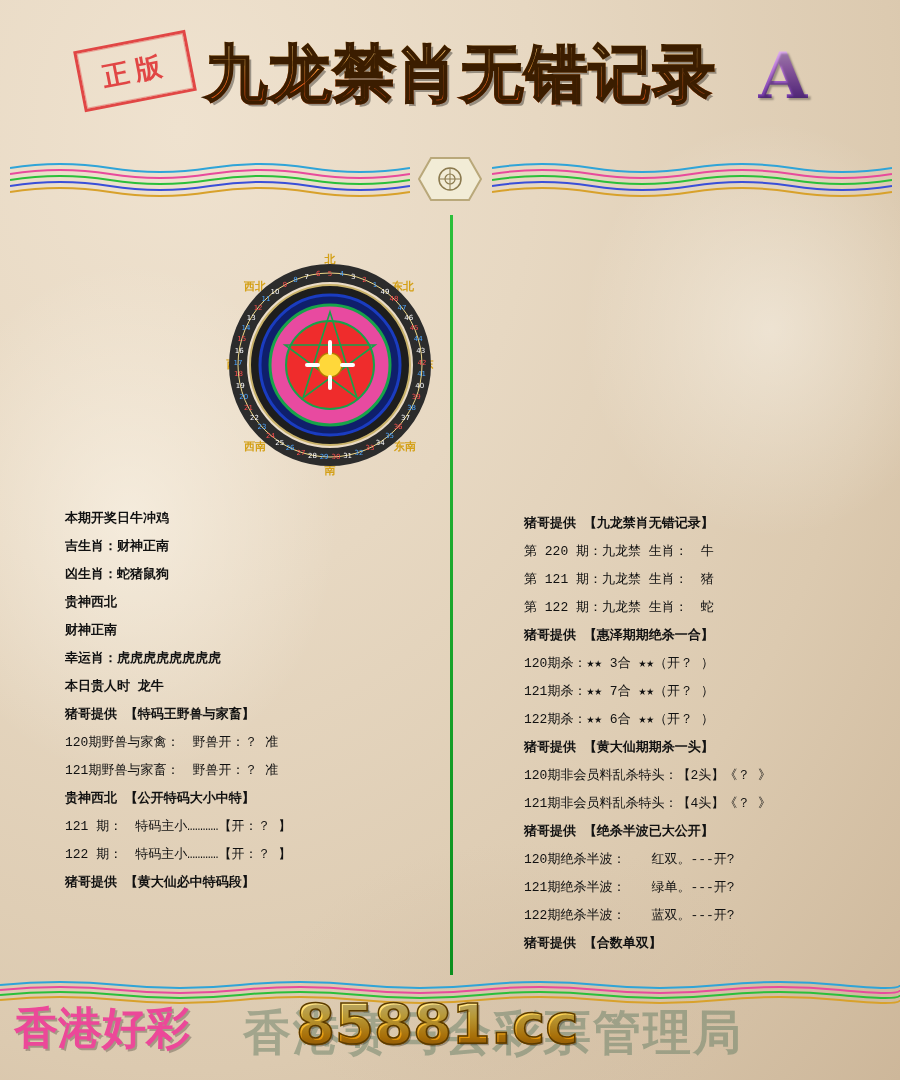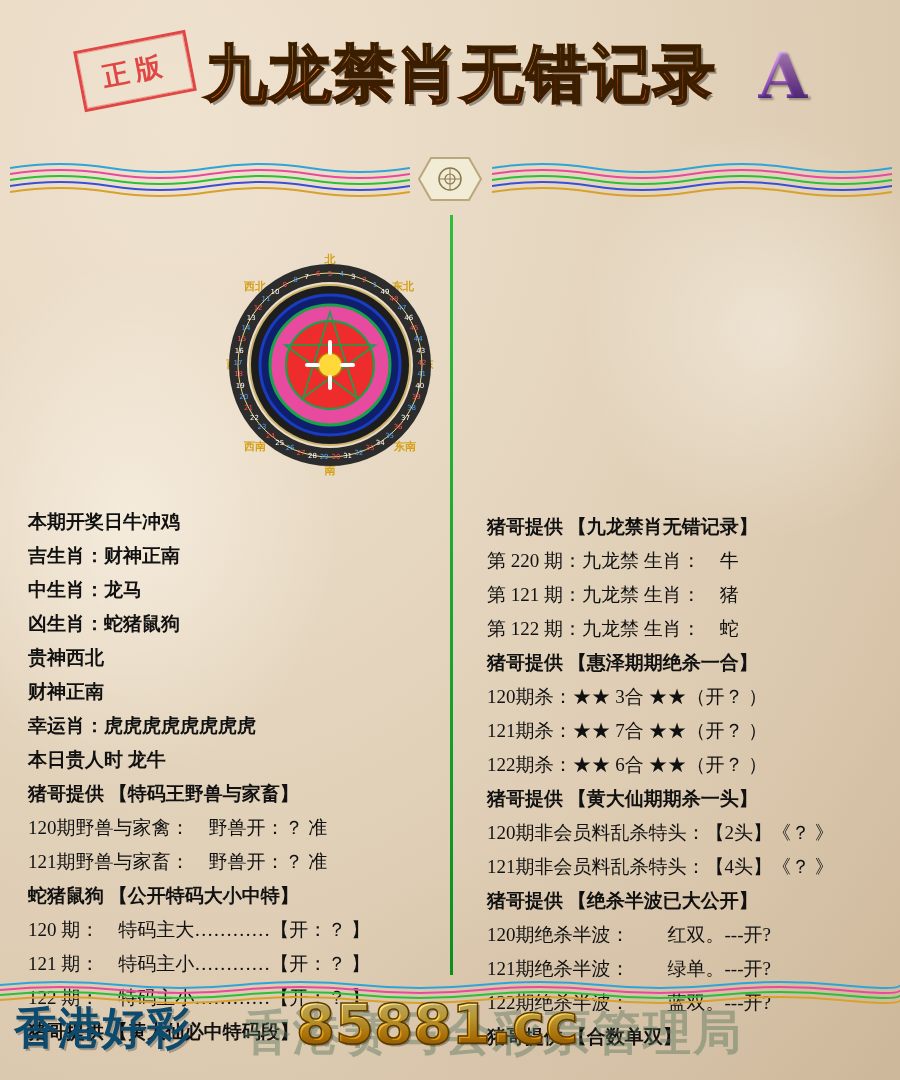--- a/index.html
+++ b/index.html
@@ -58,35 +58,36 @@
     position:absolute;left:450px;top:215px;width:3px;height:760px;
     background:linear-gradient(180deg,#2bbf3a,#0a8f1e);
   }
 
   
   .content{position:relative;padding:0 0 0 0;}
   .col{position:absolute;}
   .col-left{left:28px;top:300px;width:410px;}
   .col-right{left:487px;top:305px;width:400px;}
   .line{
-    font-size:19px;line-height:1.0;margin-bottom:15px;white-space:nowrap;
-    font-family:Liberation Serif, serif;
+    font-size:13px;line-height:1.0;margin-bottom:15px;white-space:nowrap;
+    font-family:Liberation Mono, monospace;
     color:#111;
+    margin-left:37px;
   }
   .line.bold{font-weight:bold;}
 
   
   .wheel{position:absolute;left:215px;top:250px;width:230px;height:230px;}
 
   
   .footer{position:absolute;left:0;bottom:0;width:900px;height:105px;}
   .foot-squiggle{position:absolute;left:0;top:4px;width:900px;height:26px;}
   .foot-red{
     position:absolute;left:14px;top:24px;font-size:44px;font-weight:bold;
-    color:#0c4a6e;text-shadow:2px 2px 0 rgba(0,0,0,.25);
+    color:#ec4899;text-shadow:2px 2px 0 rgba(0,0,0,.25);
     font-family:"DejaVu Sans","Liberation Sans",sans-serif;
   }
   .foot-ghost{
     position:absolute;left:243px;top:26px;font-size:48px;font-weight:bold;
     color:rgba(90,120,95,.45);letter-spacing:2px;
     font-family:"DejaVu Sans","Liberation Sans",sans-serif;
   }
   .foot-num{
     position:absolute;left:296px;top:16px;font-size:56px;font-weight:bold;
     font-family:"DejaVu Sans","Liberation Sans",sans-serif;
@@ -223,31 +224,29 @@
       <line x1="103" y1="115" x2="92" y2="115"></line>
       <line x1="127" y1="115" x2="138" y2="115"></line>
     </g>
   </svg>
 </div>
 
 <div class="content">
   <div class="col col-left">
       <div class="line bold">本期开奖日牛冲鸡</div>
       <div class="line bold">吉生肖：财神正南</div>
-      <div class="line bold">中生肖：龙马</div>
       <div class="line bold">凶生肖：蛇猪鼠狗</div>
       <div class="line bold">贵神西北</div>
       <div class="line bold">财神正南</div>
       <div class="line bold">幸运肖：虎虎虎虎虎虎虎虎</div>
       <div class="line bold">本日贵人时 龙牛</div>
       <div class="line bold">猪哥提供 【特码王野兽与家畜】</div>
       <div class="line">120期野兽与家禽：　野兽开：？ 准</div>
       <div class="line">121期野兽与家畜：　野兽开：？ 准</div>
-      <div class="line bold">蛇猪鼠狗 【公开特码大小中特】</div>
-      <div class="line">120 期：　特码主大…………【开：？ 】</div>
+      <div class="line bold">贵神西北 【公开特码大小中特】</div>
       <div class="line">121 期：　特码主小…………【开：？ 】</div>
       <div class="line">122 期：　特码主小…………【开：？ 】</div>
       <div class="line bold">猪哥提供 【黄大仙必中特码段】</div>
     </div>
   <div class="col col-right">
       <div class="line bold">猪哥提供 【九龙禁肖无错记录】</div>
       <div class="line">第 220 期：九龙禁 生肖：　牛</div>
       <div class="line">第 121 期：九龙禁 生肖：　猪</div>
       <div class="line">第 122 期：九龙禁 生肖：　蛇</div>
       <div class="line bold">猪哥提供 【惠泽期期绝杀一合】</div>

